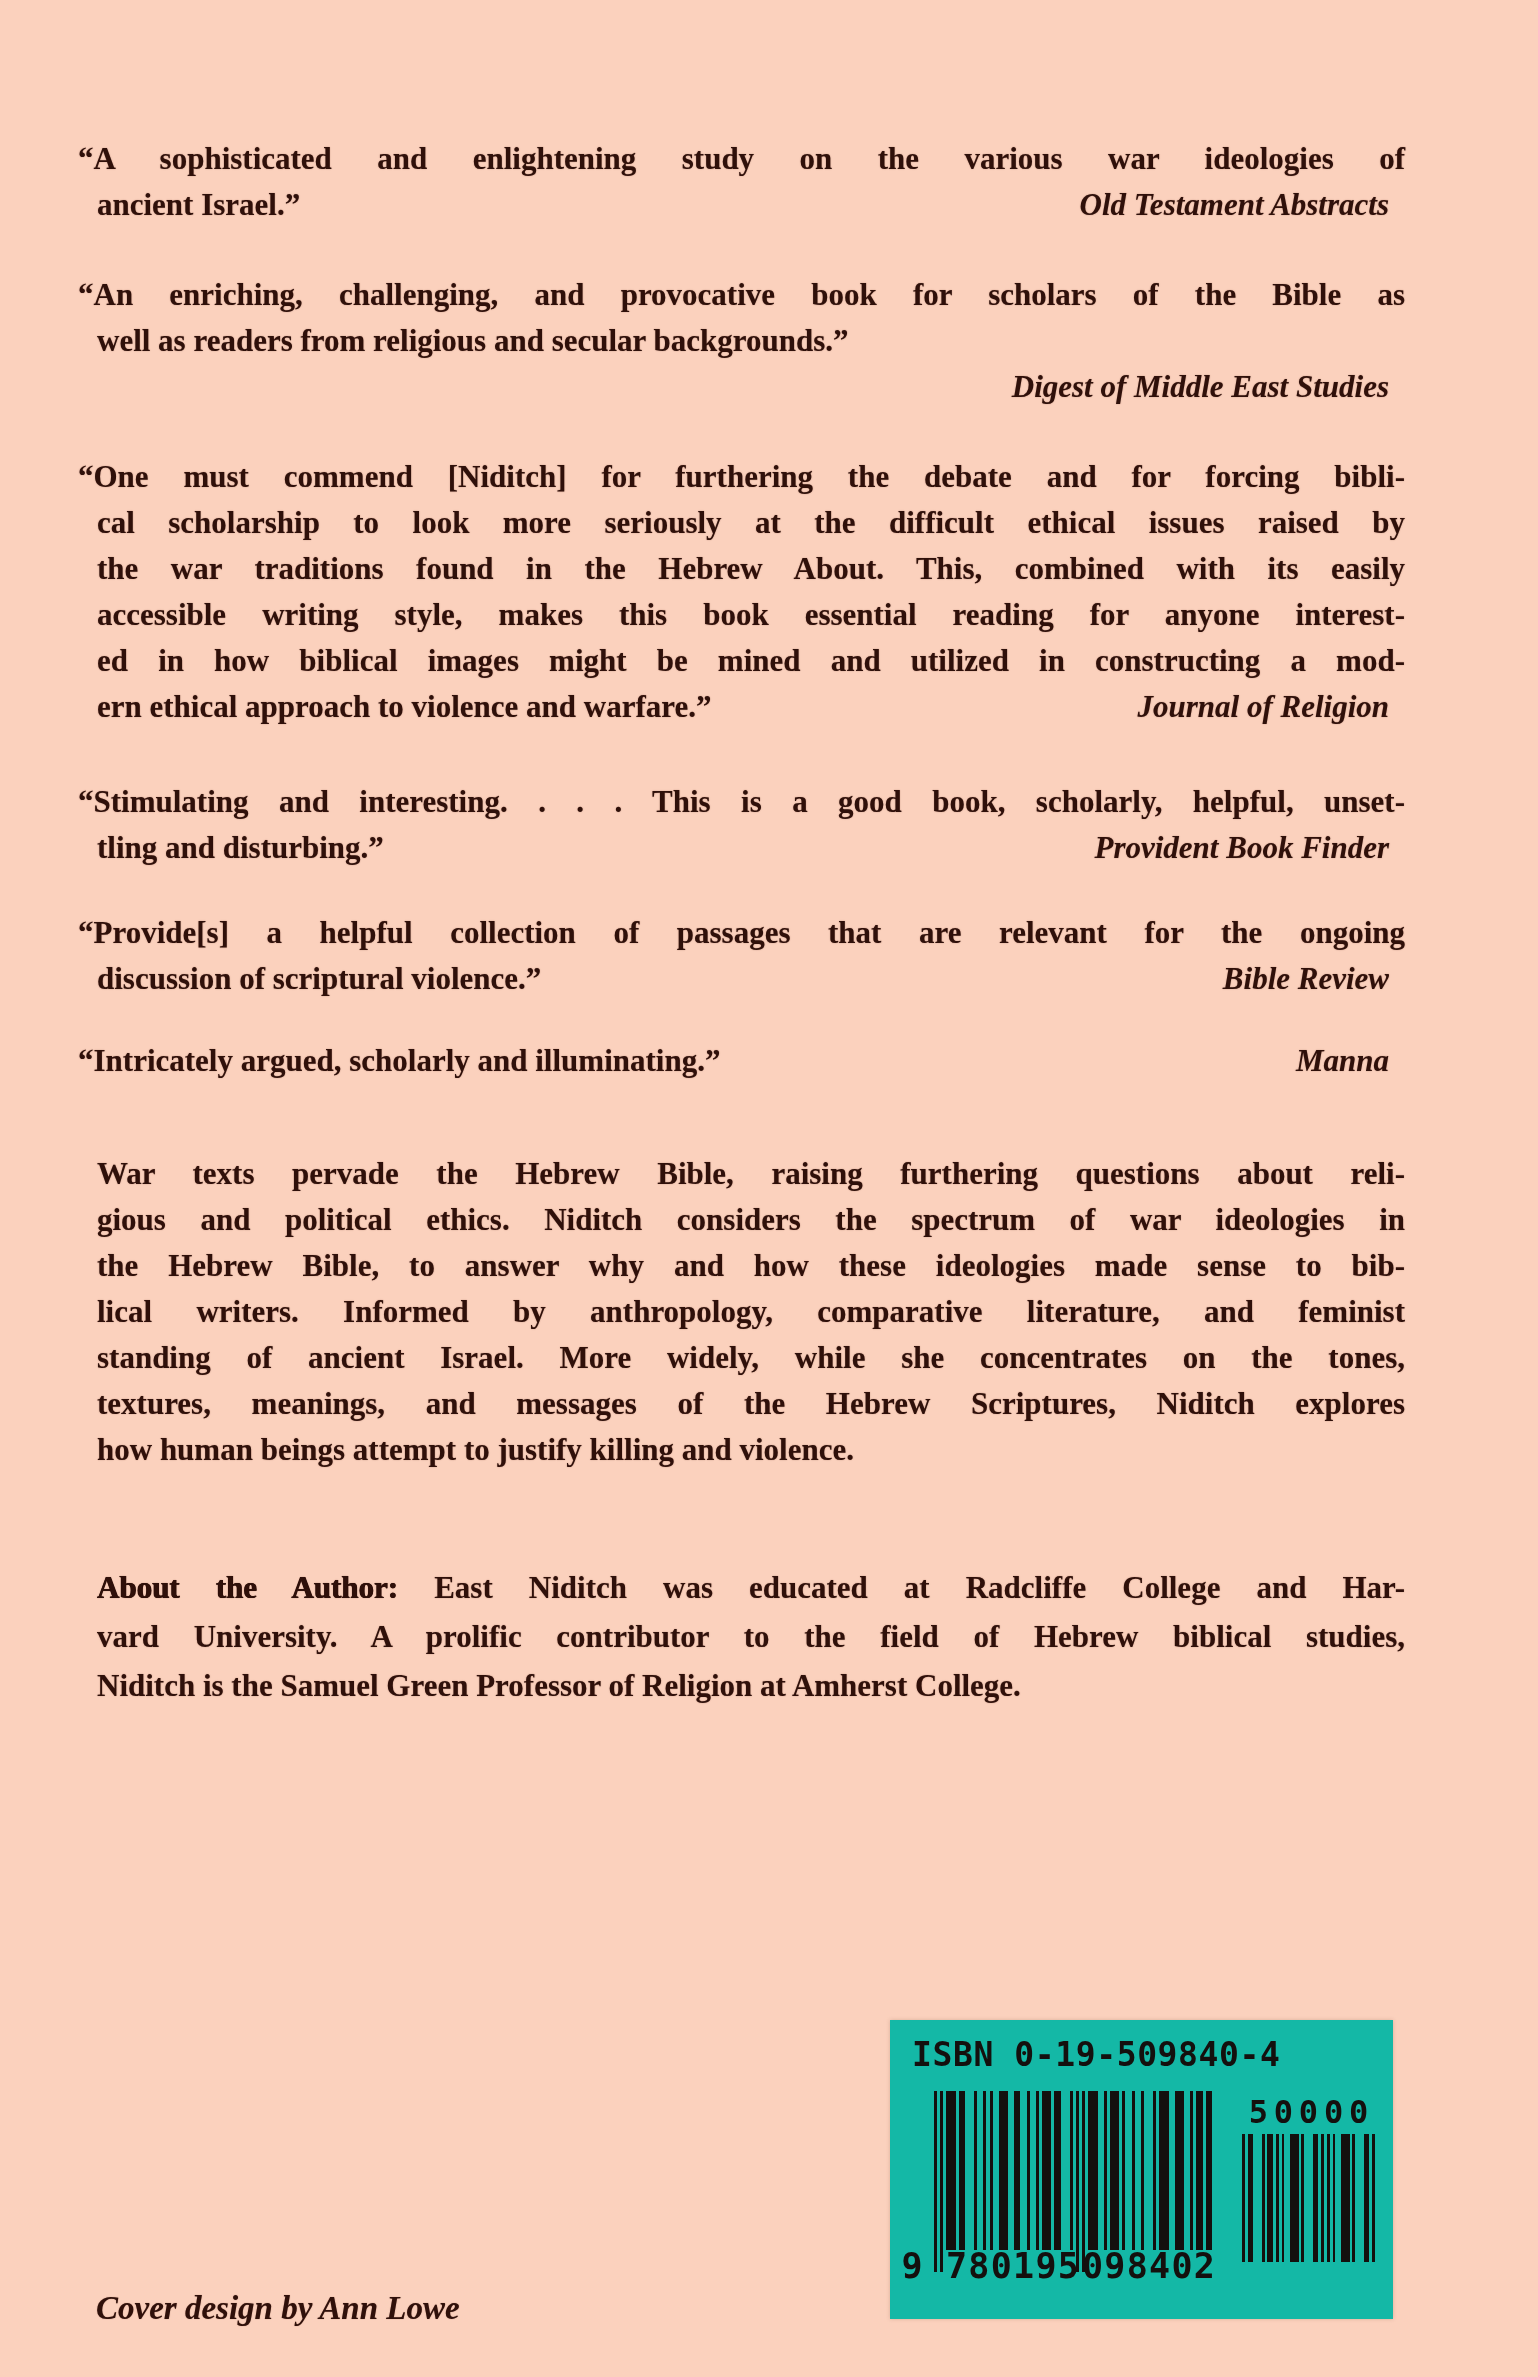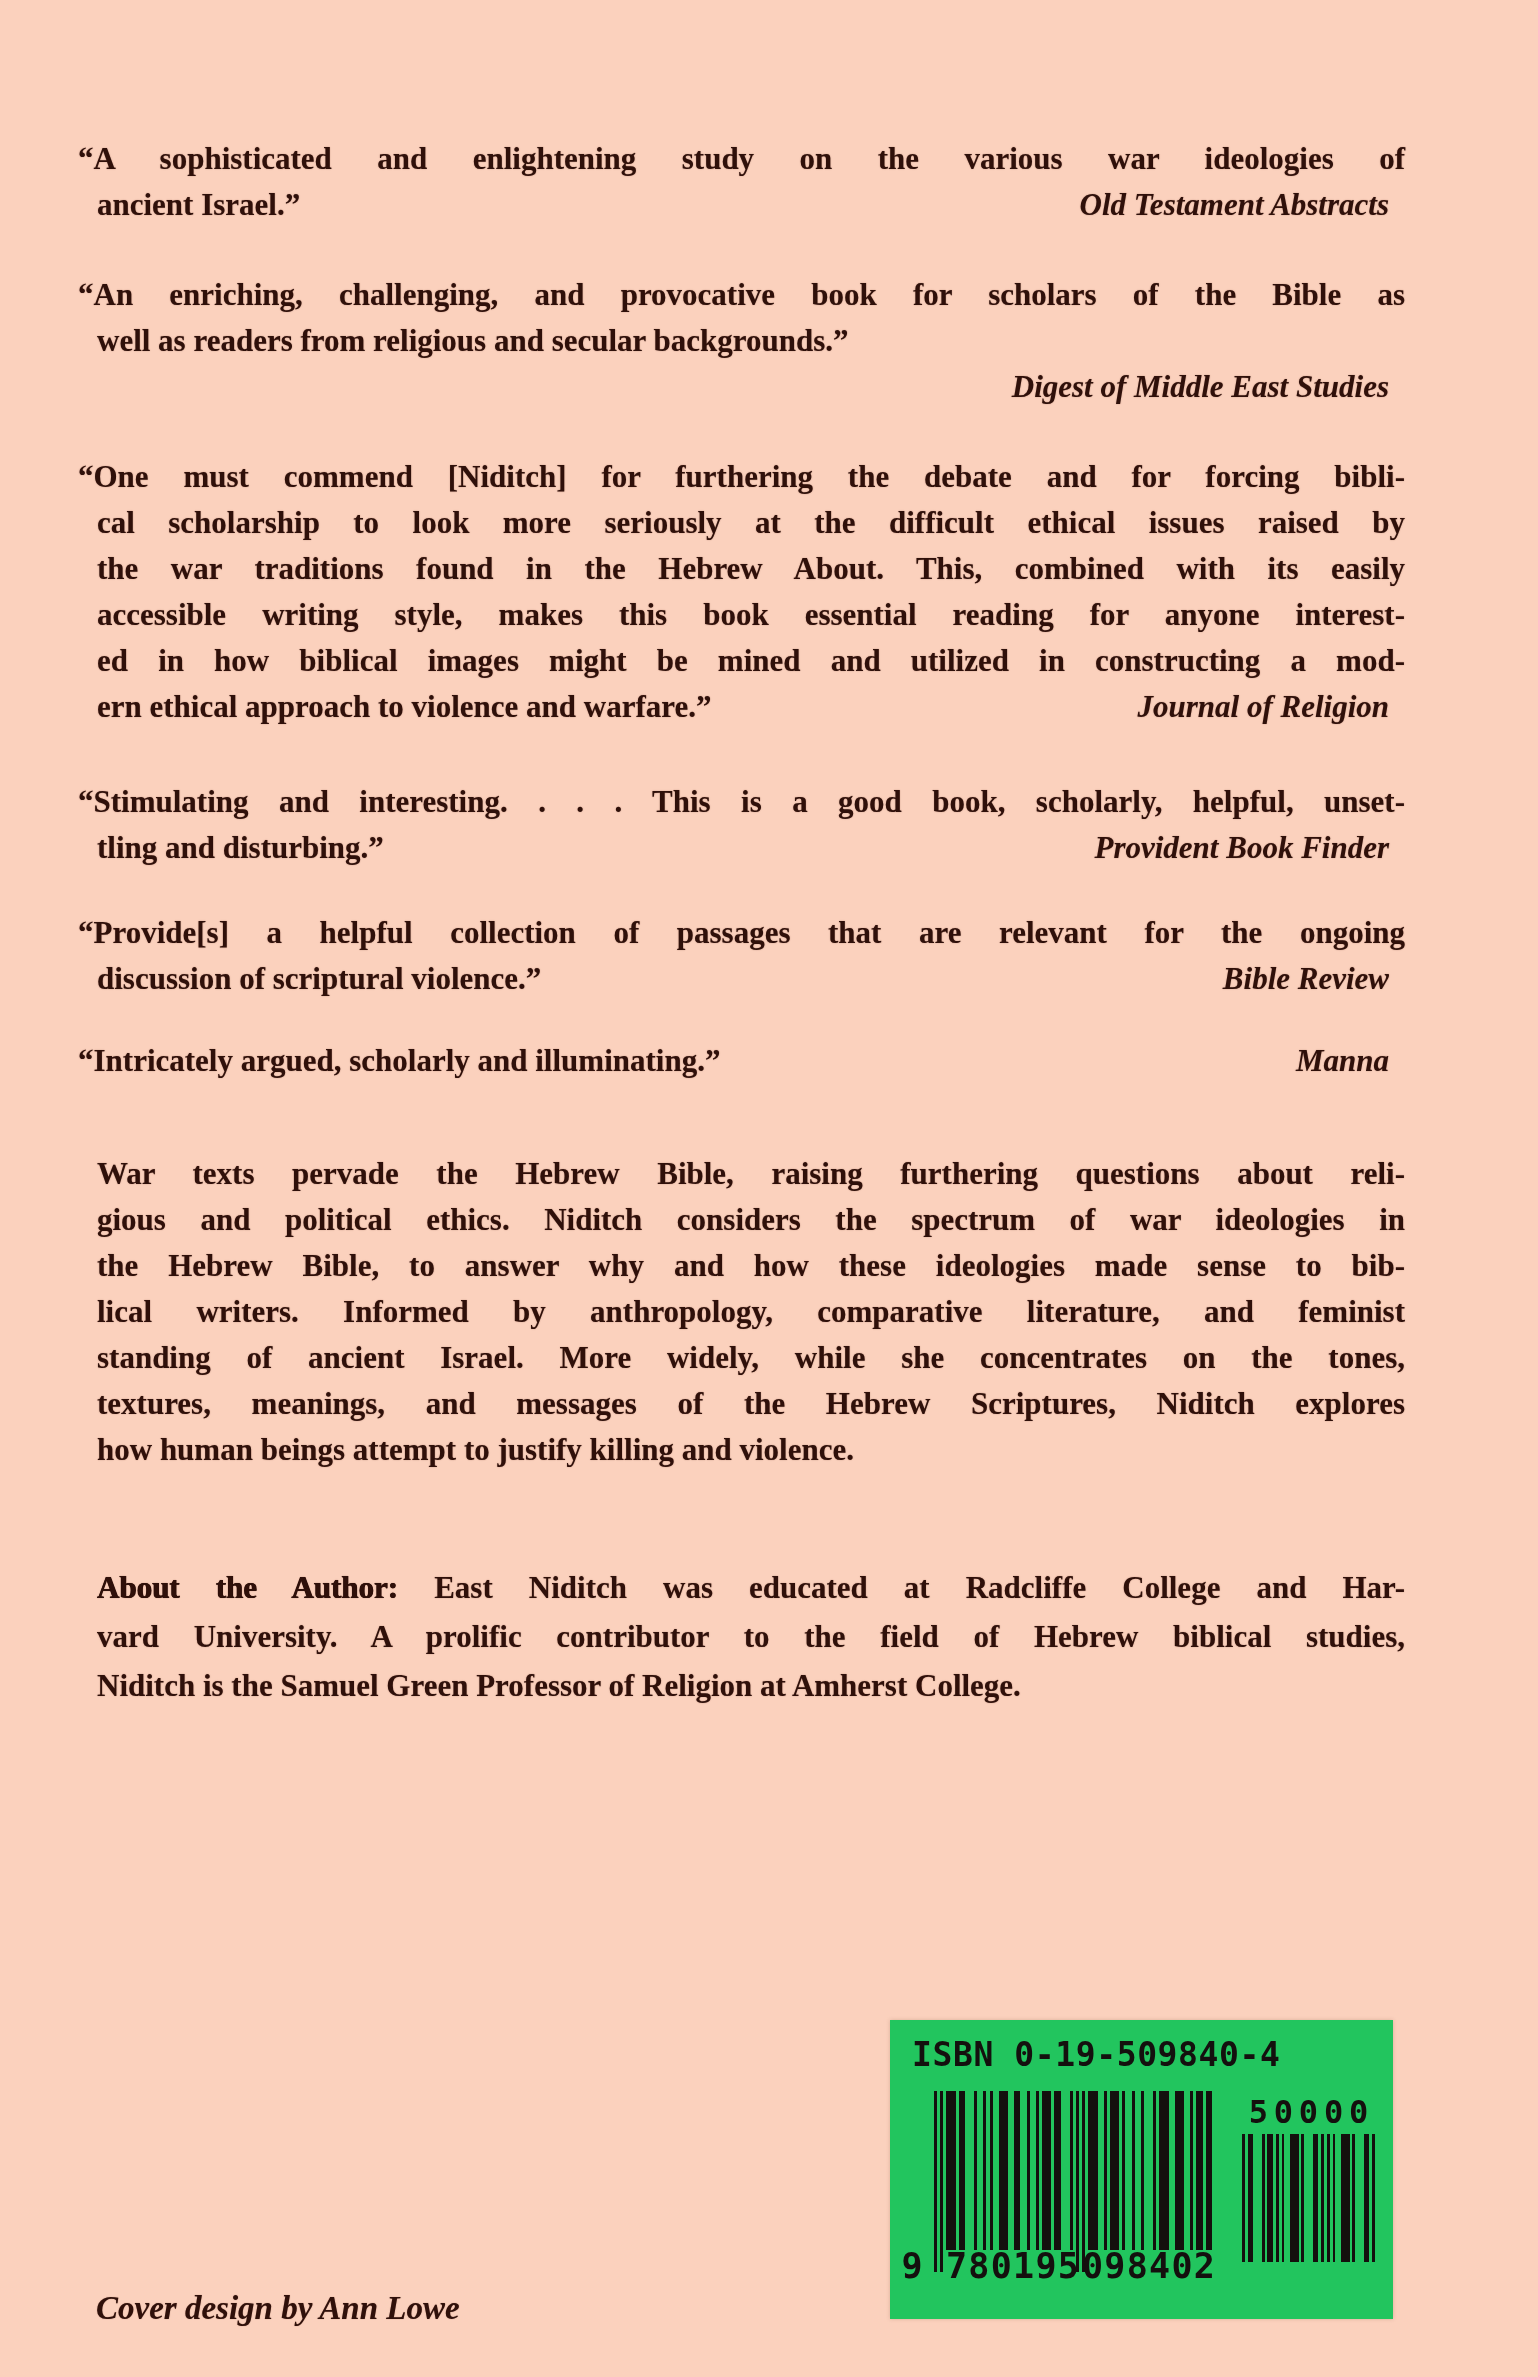--- a/index.html
+++ b/index.html
@@ -29,21 +29,21 @@
   .endrow .final{white-space:nowrap;}
   .endrow .final.hangspan{margin-left:-19px;text-align:center;}
   .attr{font-style:italic;white-space:nowrap;padding-right:16px;}
   .attr-row{display:block;text-align:right;}
   .heavy{text-shadow:0.5px 0 0 currentColor, -0.3px 0 0 currentColor, 0 0 1.3px rgba(80,28,16,.45);}
   .about-lh .line{line-height:49px;}
   
   .barcode-box{
     position:absolute;
     left:890px;top:2020px;width:503px;height:299px;
-    background:#22c55e;
+    background:#14b8a6;
     box-shadow:0 0 3.8px rgba(120,70,50,.25);
   }
   .isbn-label{
     position:absolute;left:22px;top:15.4px;
     font-family:"DejaVu Sans Mono", monospace;
     font-weight:bold;font-size:33px;letter-spacing:0.6px;color:#14100e;
     white-space:nowrap;
   }
   .main-barcode{position:absolute;left:44px;top:71px;width:284px;height:181px;}
   .main-barcode svg{position:absolute;left:0;top:0;width:100%;height:100%;}

